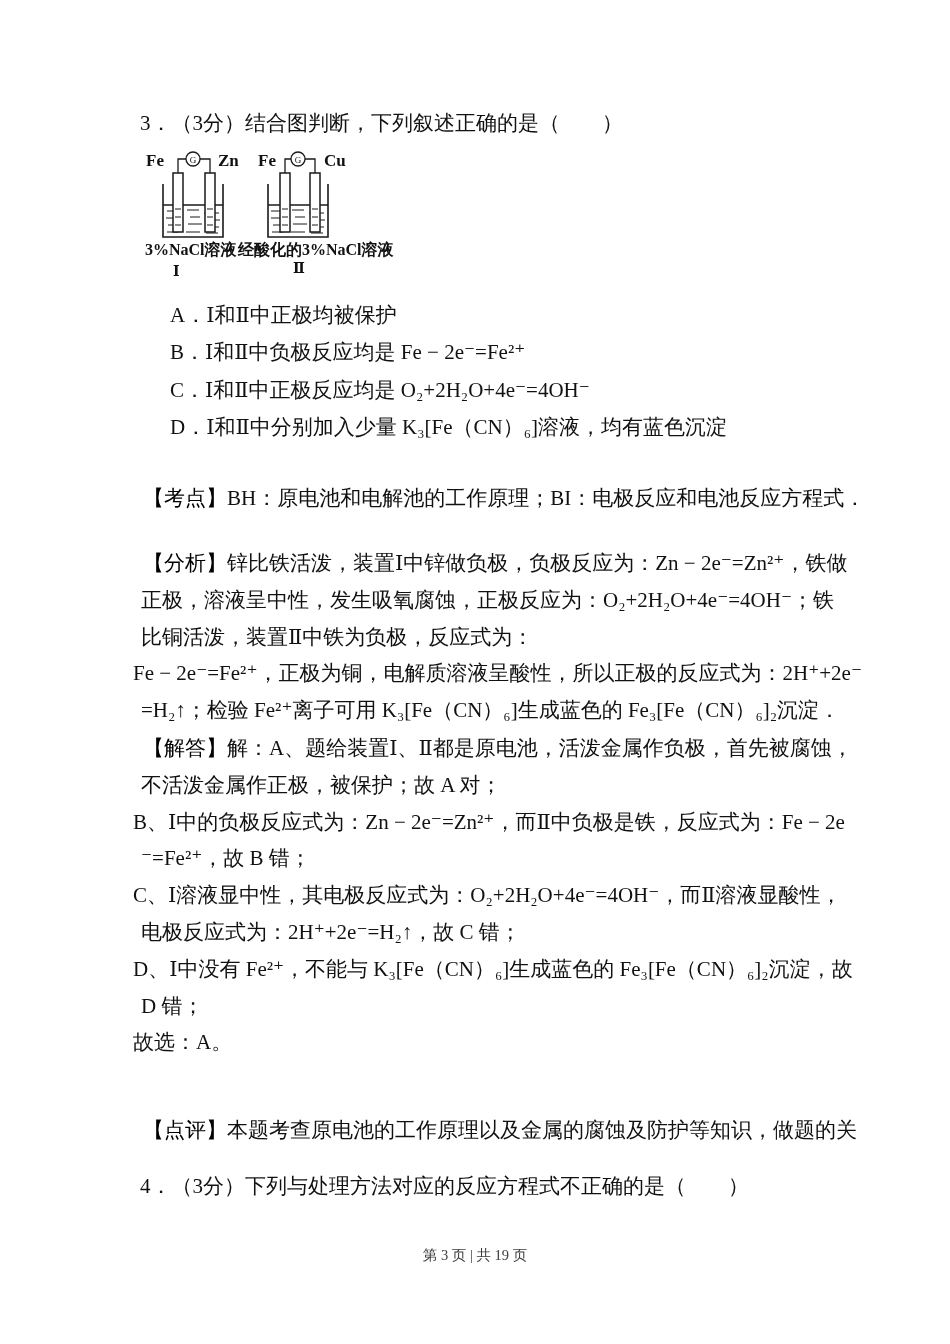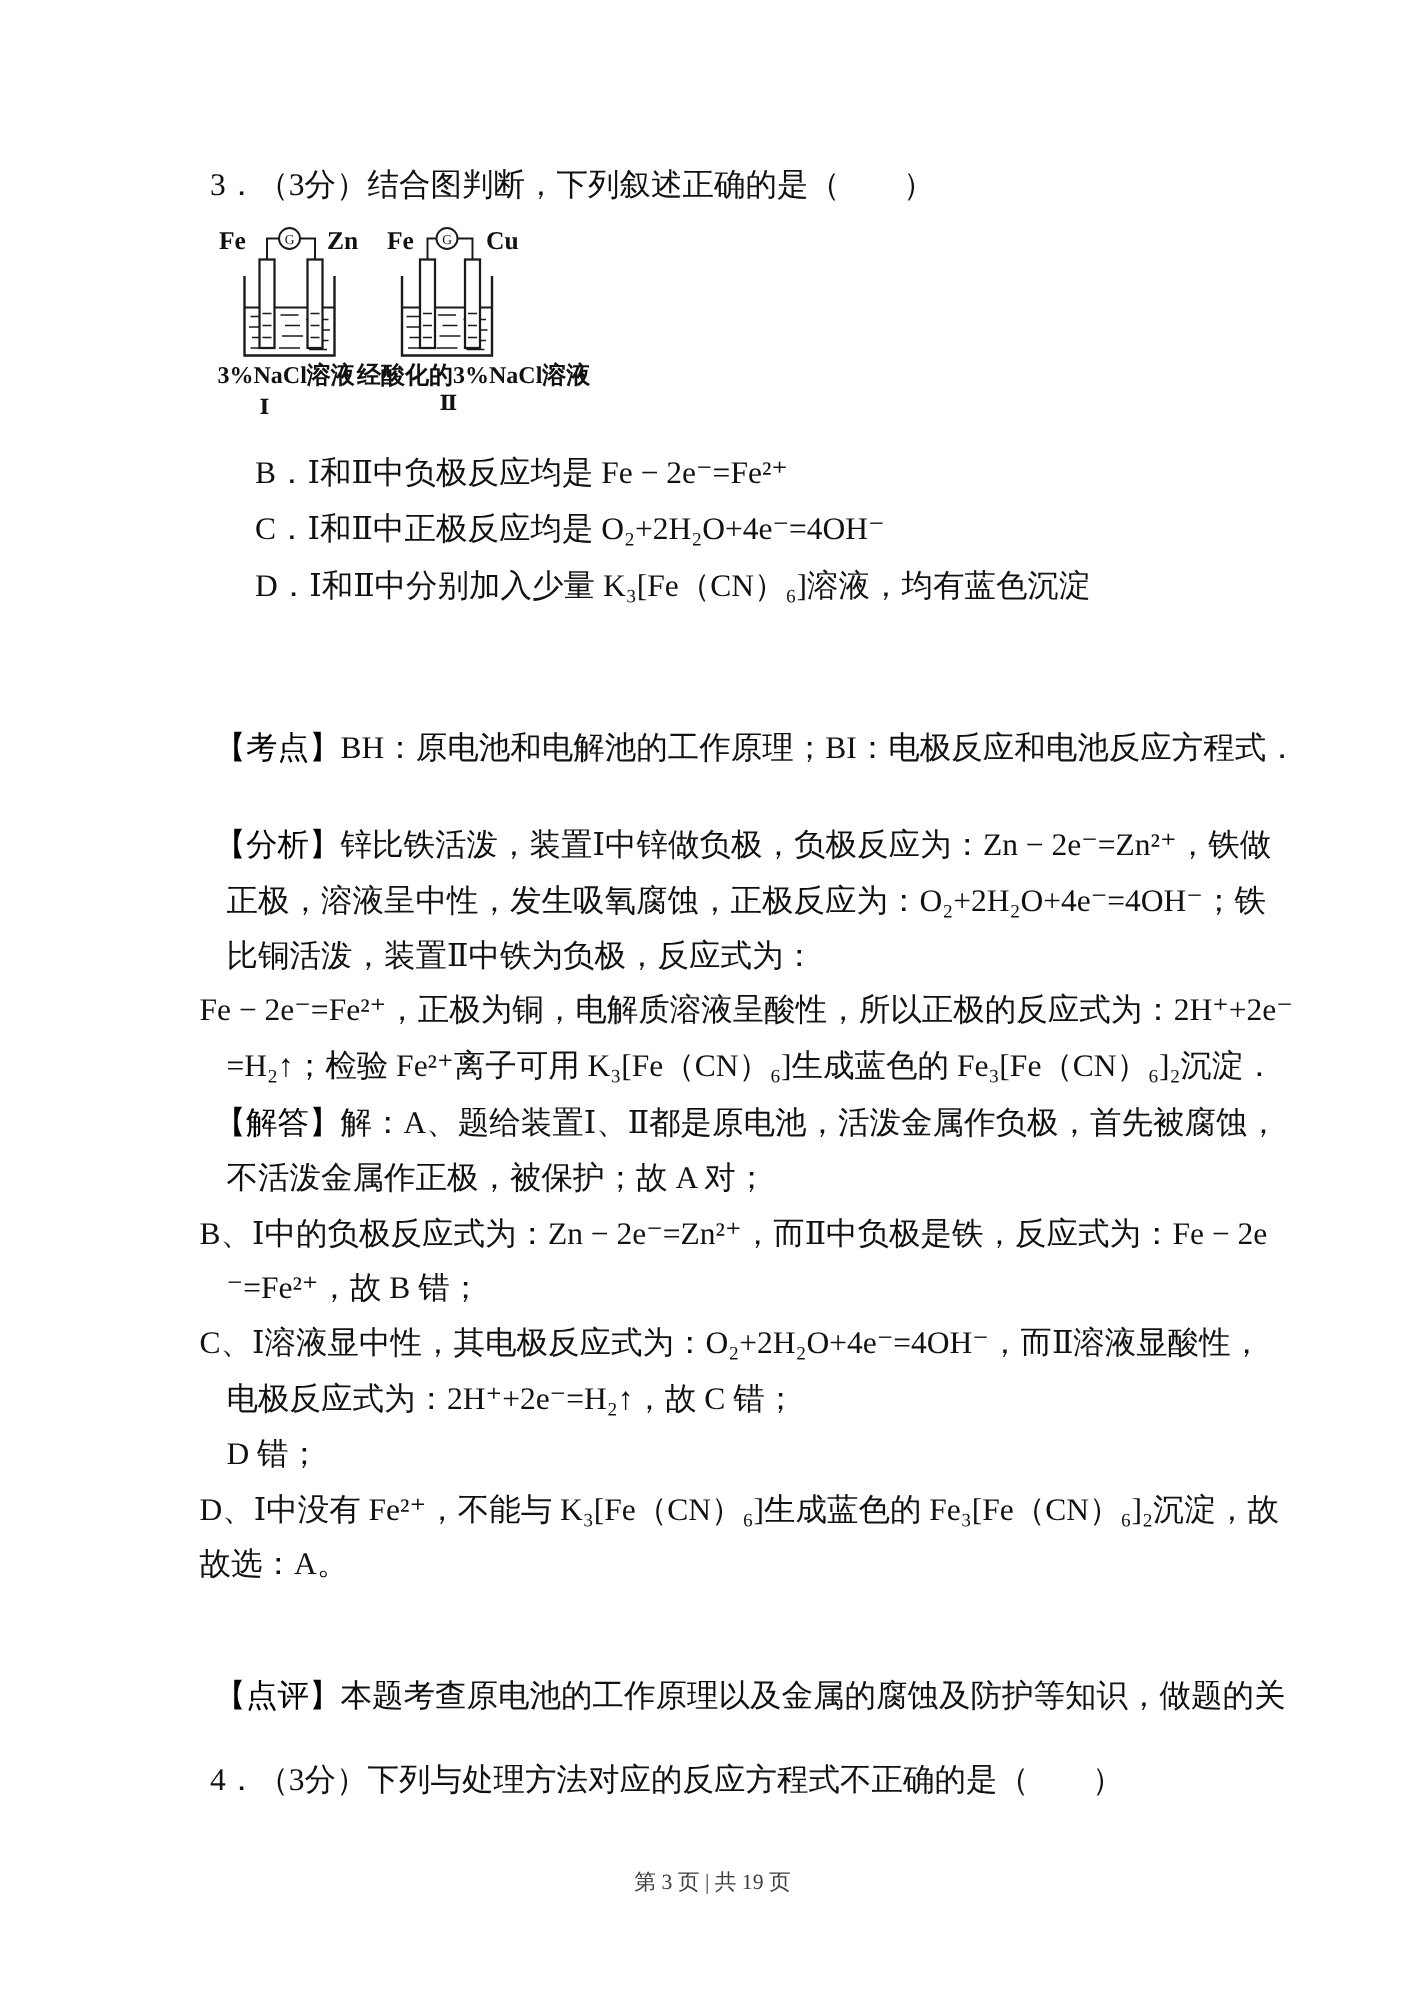--- a/index.html
+++ b/index.html
@@ -6,21 +6,21 @@
   body{
     width:950px;height:1344px;background:#ffffff;position:relative;
     font-family:"Liberation Serif","DejaVu Serif",serif;color:#111;
     overflow:hidden;
   }
   .abs{position:absolute;}
   .line{font-size:21px;height:36.8px;line-height:36.8px;white-space:nowrap;}
   .opts .line{height:37.3px;line-height:37.3px;}
   .sec{left:133px;}
   .lab{margin-left:10px;}
-  .cont{margin-left:18px;}
+  .cont{margin-left:8px;}
   .flush{margin-left:0;}
   .opt-line{margin-left:0;}
   .blue{color:#000000;}
   .qline{left:140px;}
   .footer{
     top:1245px;left:0;width:950px;text-align:center;
     font-size:14.5px;color:#3c3c3c;height:20px;line-height:20px;
   }
   svg text{font-family:"Liberation Serif","DejaVu Serif",serif;}
   .diagram-svg{position:absolute;left:140px;top:143px;}
@@ -105,20 +105,21 @@
     <line x1="172" y1="82" x2="178" y2="82" stroke-width="1"></line>
   </g>
   <text x="118" y="23" font-size="17" font-weight="bold" fill="#111">Fe</text>
   <text x="158" y="19.5" font-size="9" text-anchor="middle" fill="#111">G</text>
   <text x="184" y="23" font-size="17" font-weight="bold" fill="#111">Cu</text>
   <text x="98" y="112" font-size="16" font-weight="bold" fill="#111">经酸化的3%NaCl溶液</text>
   <text x="153" y="130" font-size="14" font-weight="bold" fill="#111">Ⅱ</text>
 </svg>
 
 <div class="abs opts" style="top:297px;left:170px;">
+  <div class="line opt-line"><span>A．</span><span>Ⅰ和Ⅱ中正极均被保护</span></div>
   <div class="line opt-line"><span>B．</span><span>Ⅰ和Ⅱ中负极反应均是 Fe − 2e⁻=Fe²⁺</span></div>
   <div class="line opt-line"><span>C．</span><span>Ⅰ和Ⅱ中正极反应均是 O₂+2H₂O+4e⁻=4OH⁻</span></div>
   <div class="line opt-line"><span>D．</span><span>Ⅰ和Ⅱ中分别加入少量 K₃[Fe（CN）₆]溶液，均有蓝色沉淀</span></div>
 </div>
 
 <div class="abs sec" style="top:480px;">
   <div class="line lab"><span class="blue">【考点】</span><span>BH：原电池和电解池的工作原理；BI：电极反应和电池反应方程式．</span></div>
 </div>
 
 <div class="abs sec" style="top:545px;">
@@ -129,22 +130,22 @@
   <div class="line cont">=H₂↑；检验 Fe²⁺离子可用 K₃[Fe（CN）₆]生成蓝色的 Fe₃[Fe（CN）₆]₂沉淀．</div>
 </div>
 
 <div class="abs sec" style="top:730px;">
   <div class="line lab"><span class="blue">【解答】</span><span>解：A、题给装置Ⅰ、Ⅱ都是原电池，活泼金属作负极，首先被腐蚀，</span></div>
   <div class="line cont">不活泼金属作正极，被保护；故 A 对；</div>
   <div class="line flush">B、Ⅰ中的负极反应式为：Zn − 2e⁻=Zn²⁺，而Ⅱ中负极是铁，反应式为：Fe − 2e</div>
   <div class="line cont">⁻=Fe²⁺，故 B 错；</div>
   <div class="line flush">C、Ⅰ溶液显中性，其电极反应式为：O₂+2H₂O+4e⁻=4OH⁻，而Ⅱ溶液显酸性，</div>
   <div class="line cont">电极反应式为：2H⁺+2e⁻=H₂↑，故 C 错；</div>
+  <div class="line flush">D、Ⅰ中没有 Fe²⁺，不能与 K₃[Fe（CN）₆]生成蓝色的 Fe₃[Fe（CN）₆]₂沉淀，故</div>
   <div class="line cont">D 错；</div>
-  <div class="line flush">D、Ⅰ中没有 Fe²⁺，不能与 K₃[Fe（CN）₆]生成蓝色的 Fe₃[Fe（CN）₆]₂沉淀，故</div>
   <div class="line flush">故选：A。</div>
 </div>
 
 <div class="abs sec" style="top:1112px;">
   <div class="line lab"><span class="blue">【点评】</span><span>本题考查原电池的工作原理以及金属的腐蚀及防护等知识，做题的关</span></div>
 </div>
 
 <div class="abs qline line" style="top:1168px;">
   <span>4．</span><span>（3分）下列与处理方法对应的反应方程式不正确的是（　　）</span>
 </div>

